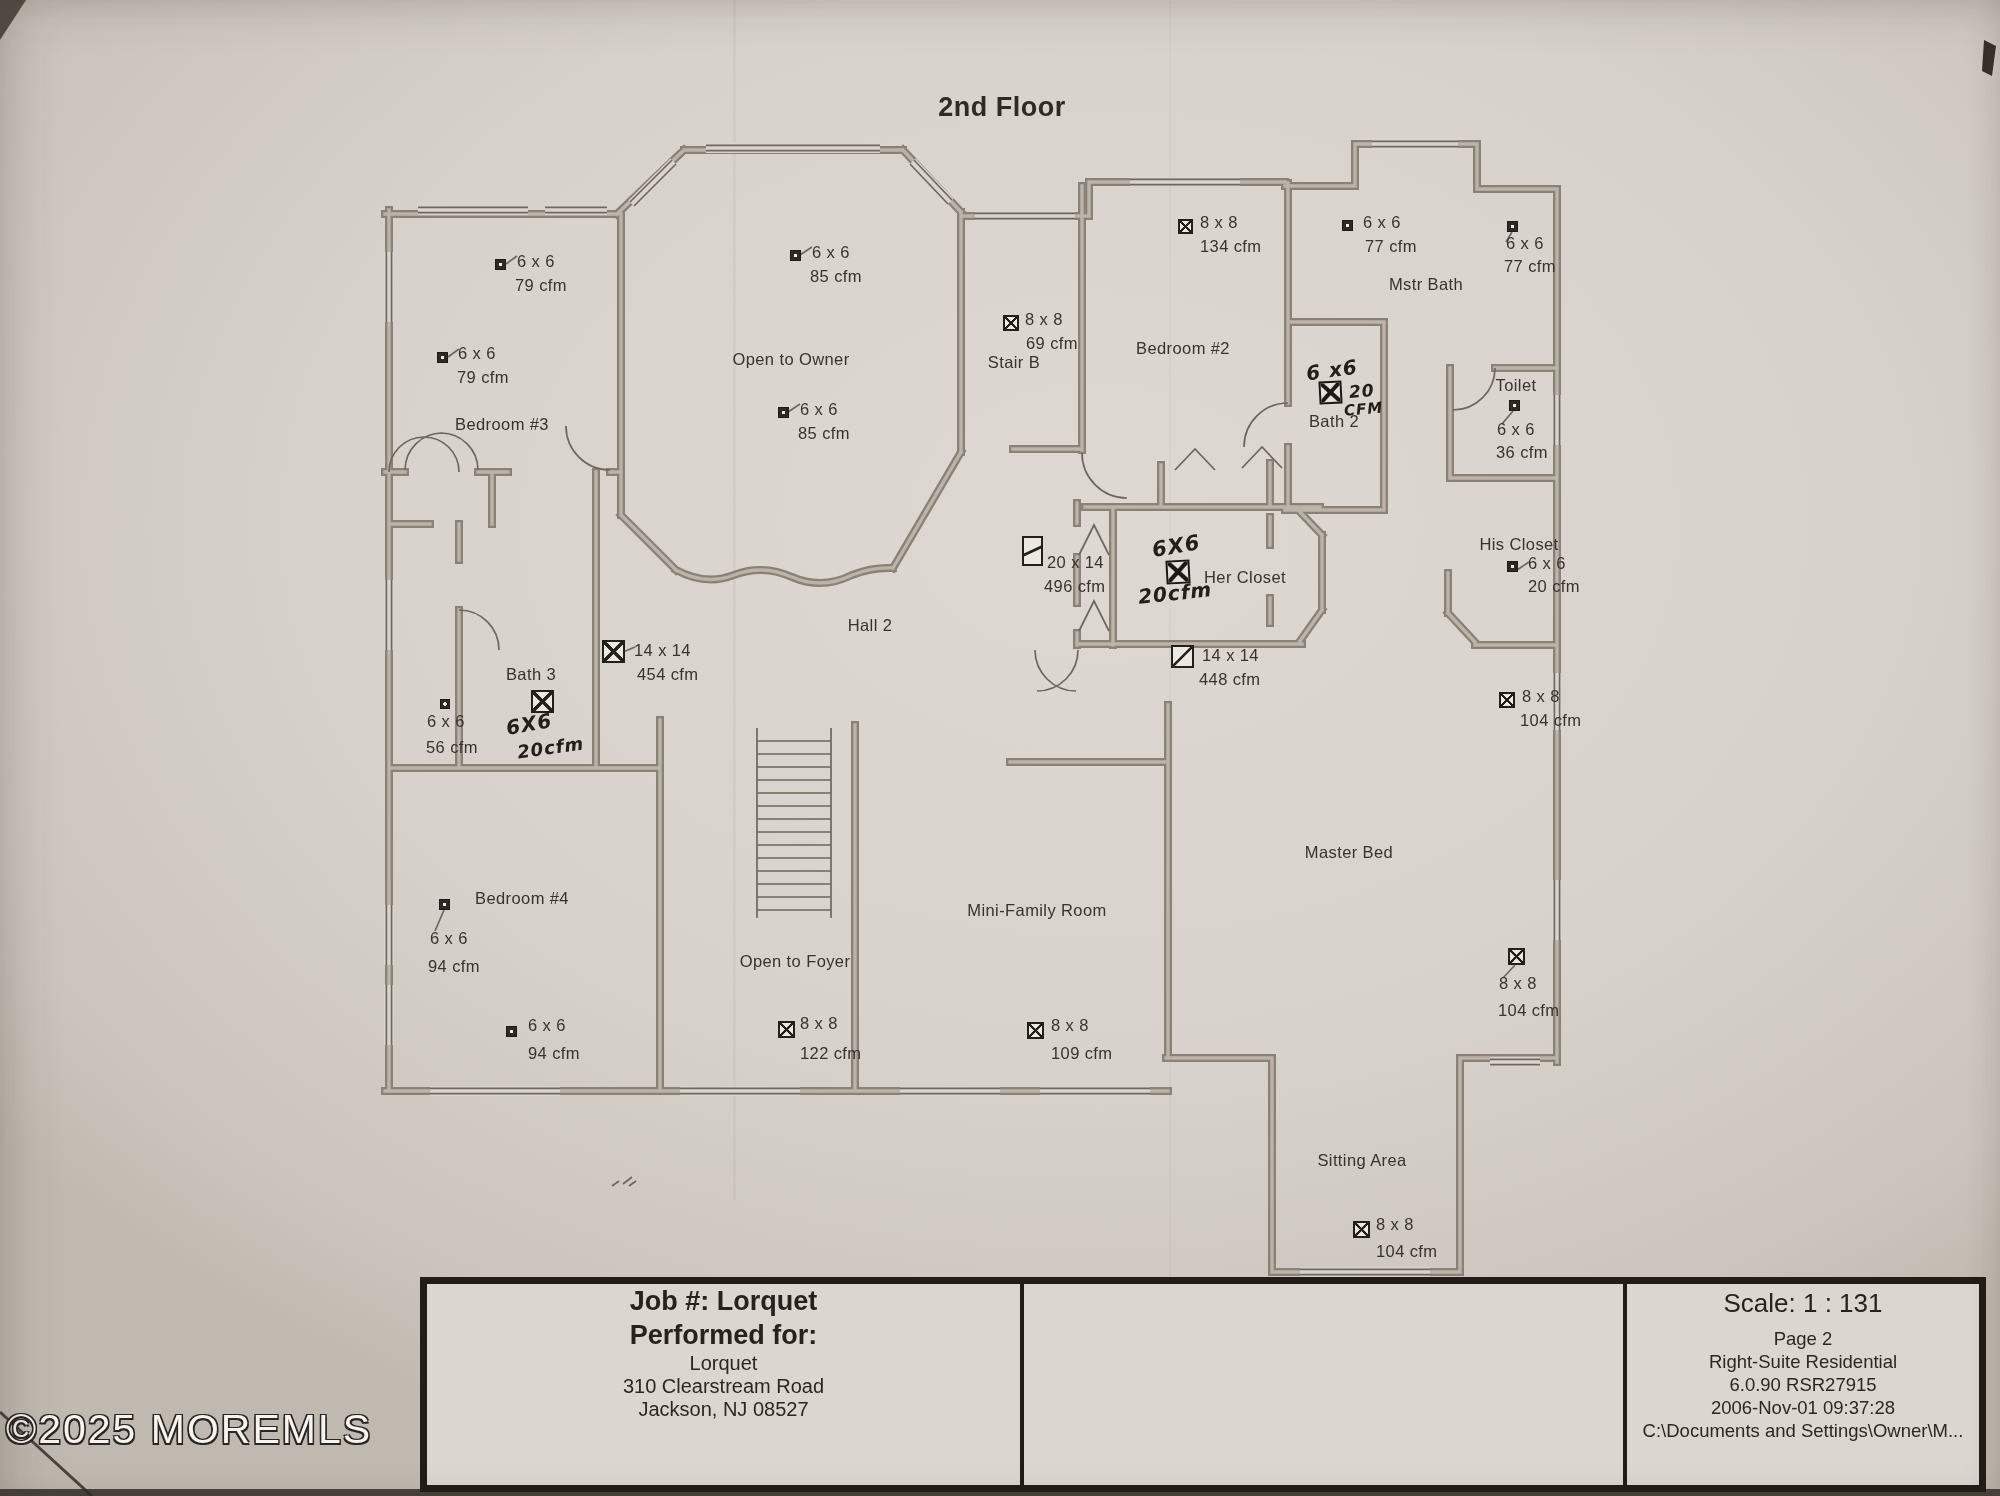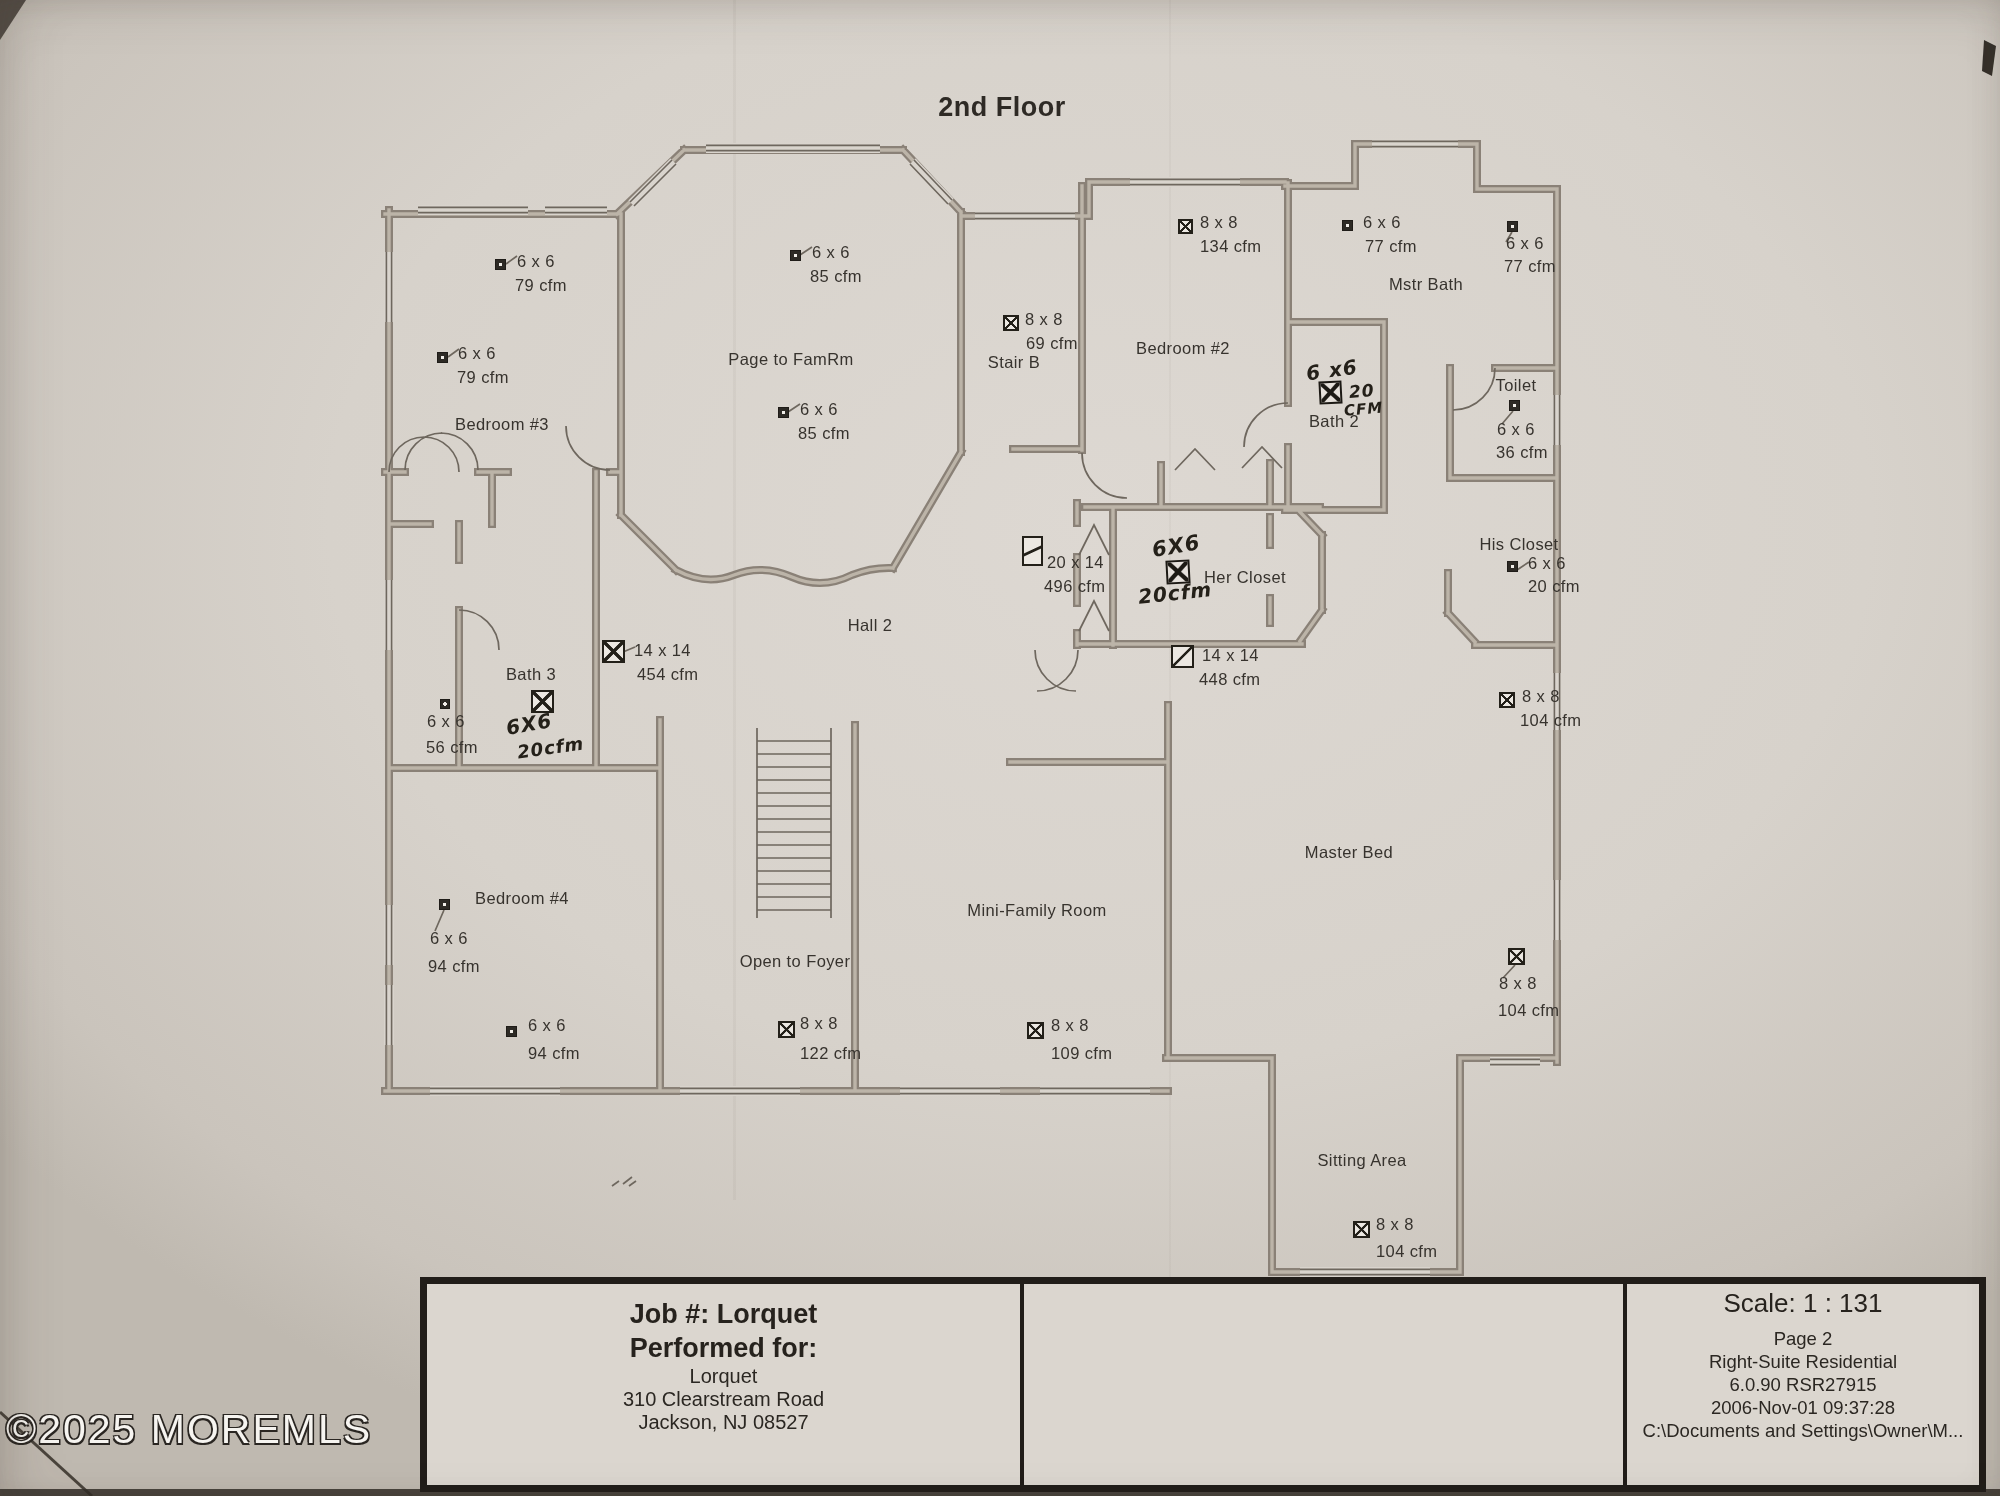--- a/index.html
+++ b/index.html
@@ -37,21 +37,21 @@
   .ic-handx{border:2.5px solid #1c1914;transform:rotate(-3deg);background:
       linear-gradient(45deg,transparent 41%,#1c1914 45%,#1c1914 56%,transparent 60%),
       linear-gradient(-45deg,transparent 41%,#1c1914 45%,#1c1914 56%,transparent 60%),rgba(236,232,226,.6);}
   #title{position:absolute;left:1002px;top:92px;transform:translateX(-50%);
     font-weight:bold;font-size:27px;color:#2e2a25;letter-spacing:.5px;}
   #watermark{position:absolute;left:6px;top:1406px;font-size:41px;letter-spacing:2px;color:#f6f4f0;
     text-shadow:1.5px 1.5px 0 #2a2622,-1.5px -1.5px 0 #2a2622,1.5px -1.5px 0 #2a2622,-1.5px 1.5px 0 #2a2622;}
   #info-bar{position:absolute;left:420px;top:1277px;width:1566px;height:215px;box-sizing:border-box;
     border:7px solid #211d19;display:flex;background:#dbd6cf;}
   #info-bar .cell{box-sizing:border-box;height:100%;}
-  #info-bar .job{width:593px;text-align:center;padding-top:13px;border-radius:22px;}
+  #info-bar .job{width:593px;text-align:center;border-radius:22px;}
   #info-bar .mid{width:603px;border-left:4px solid #211d19;}
   #info-bar .scale{flex:1;border-left:4px solid #211d19;text-align:center;padding-top:4px;}
   .job-bold{font-weight:bold;font-size:27px;line-height:34px;color:#26221d;}
   .job-small{font-size:20px;line-height:23px;color:#2b2username:#2b2722;color:#2b2722;}
   .scale-line{font-size:26px;line-height:30px;color:#26221d;}
   .scale-small{font-size:18.5px;line-height:23px;color:#2b2722;}
   .scale-small.first{margin-top:9px;}
 </style>
 </head>
 <body>
@@ -133,21 +133,21 @@
     <path d="M1984,40 l12,6 l-4,30 l-10,-5 z" fill="#35302a"></path>
     <polygon points="0,1412 92,1496 0,1496" fill="#beb7ae"></polygon>
     <path d="M0,1412 L92,1496" stroke="#4a443c" stroke-width="3" fill="none"></path>
     <rect x="0" y="1489" width="2000" height="7" fill="#332e28" opacity="0.85"></rect>
   </svg>
 
   <div id="title">2nd Floor</div>
 
   <div id="labels">
       <span class="lbl room-label" style="left: 502px; top: 424px; position: absolute;">Bedroom #3</span>
-      <span class="lbl room-label" style="left: 791px; top: 359px; position: absolute;">Page to FamRm</span>
+      <span class="lbl room-label" style="left: 791px; top: 359px; position: absolute;">Open to Owner</span>
       <span class="lbl room-label" style="left: 1014px; top: 362px; position: absolute;">Stair B</span>
       <span class="lbl room-label" style="left: 1183px; top: 348px; position: absolute;">Bedroom #2</span>
       <span class="lbl room-label" style="left: 1426px; top: 284px; position: absolute;">Mstr Bath</span>
       <span class="lbl room-label" style="left: 1516px; top: 385px; position: absolute;">Toilet</span>
       <span class="lbl room-label" style="left: 1334px; top: 421px; position: absolute;">Bath 2</span>
       <span class="lbl room-label" style="left: 1245px; top: 577px; position: absolute;">Her Closet</span>
       <span class="lbl room-label" style="left: 1519px; top: 544px; position: absolute;">His Closet</span>
       <span class="lbl room-label" style="left: 870px; top: 625px; position: absolute;">Hall 2</span>
       <span class="lbl room-label" style="left: 531px; top: 674px; position: absolute;">Bath 3</span>
       <span class="lbl room-label" style="left: 522px; top: 898px; position: absolute;">Bedroom #4</span>

